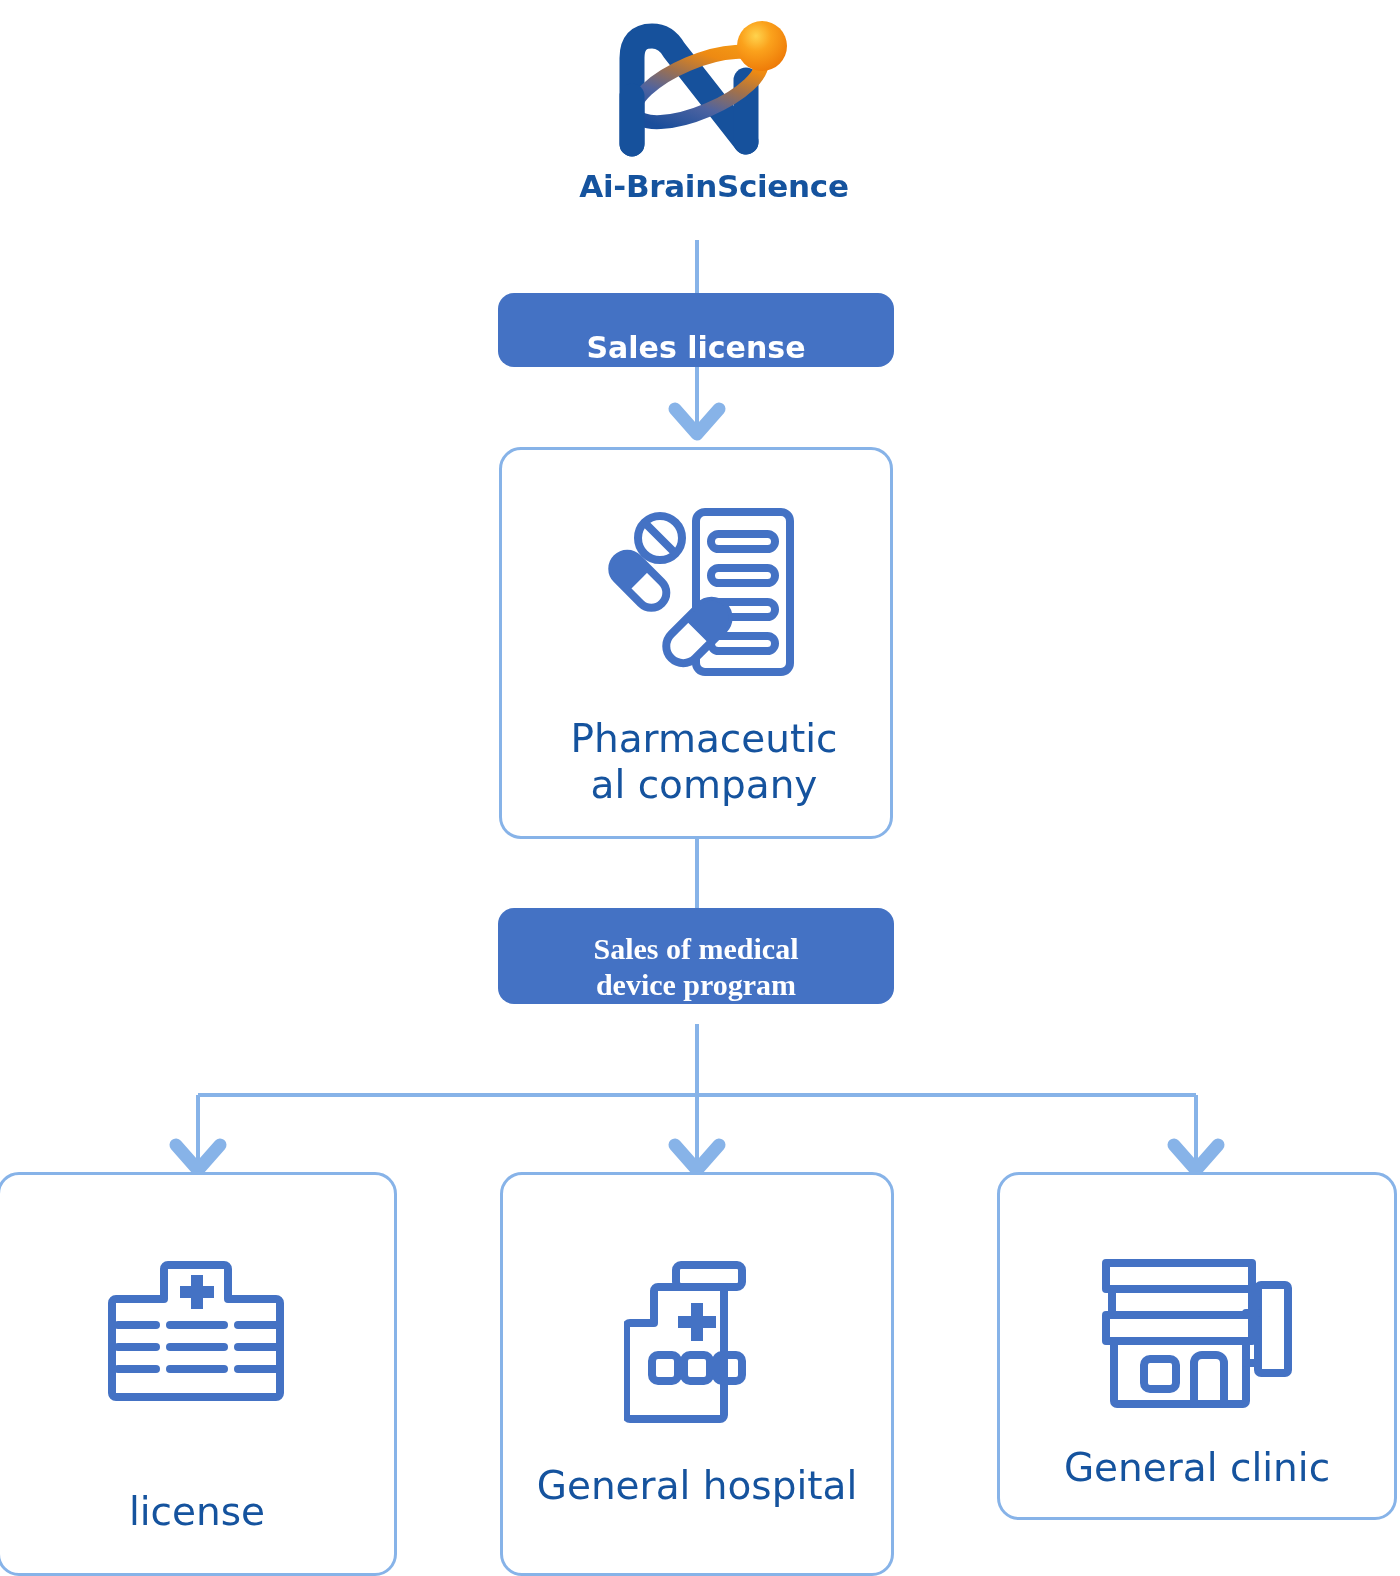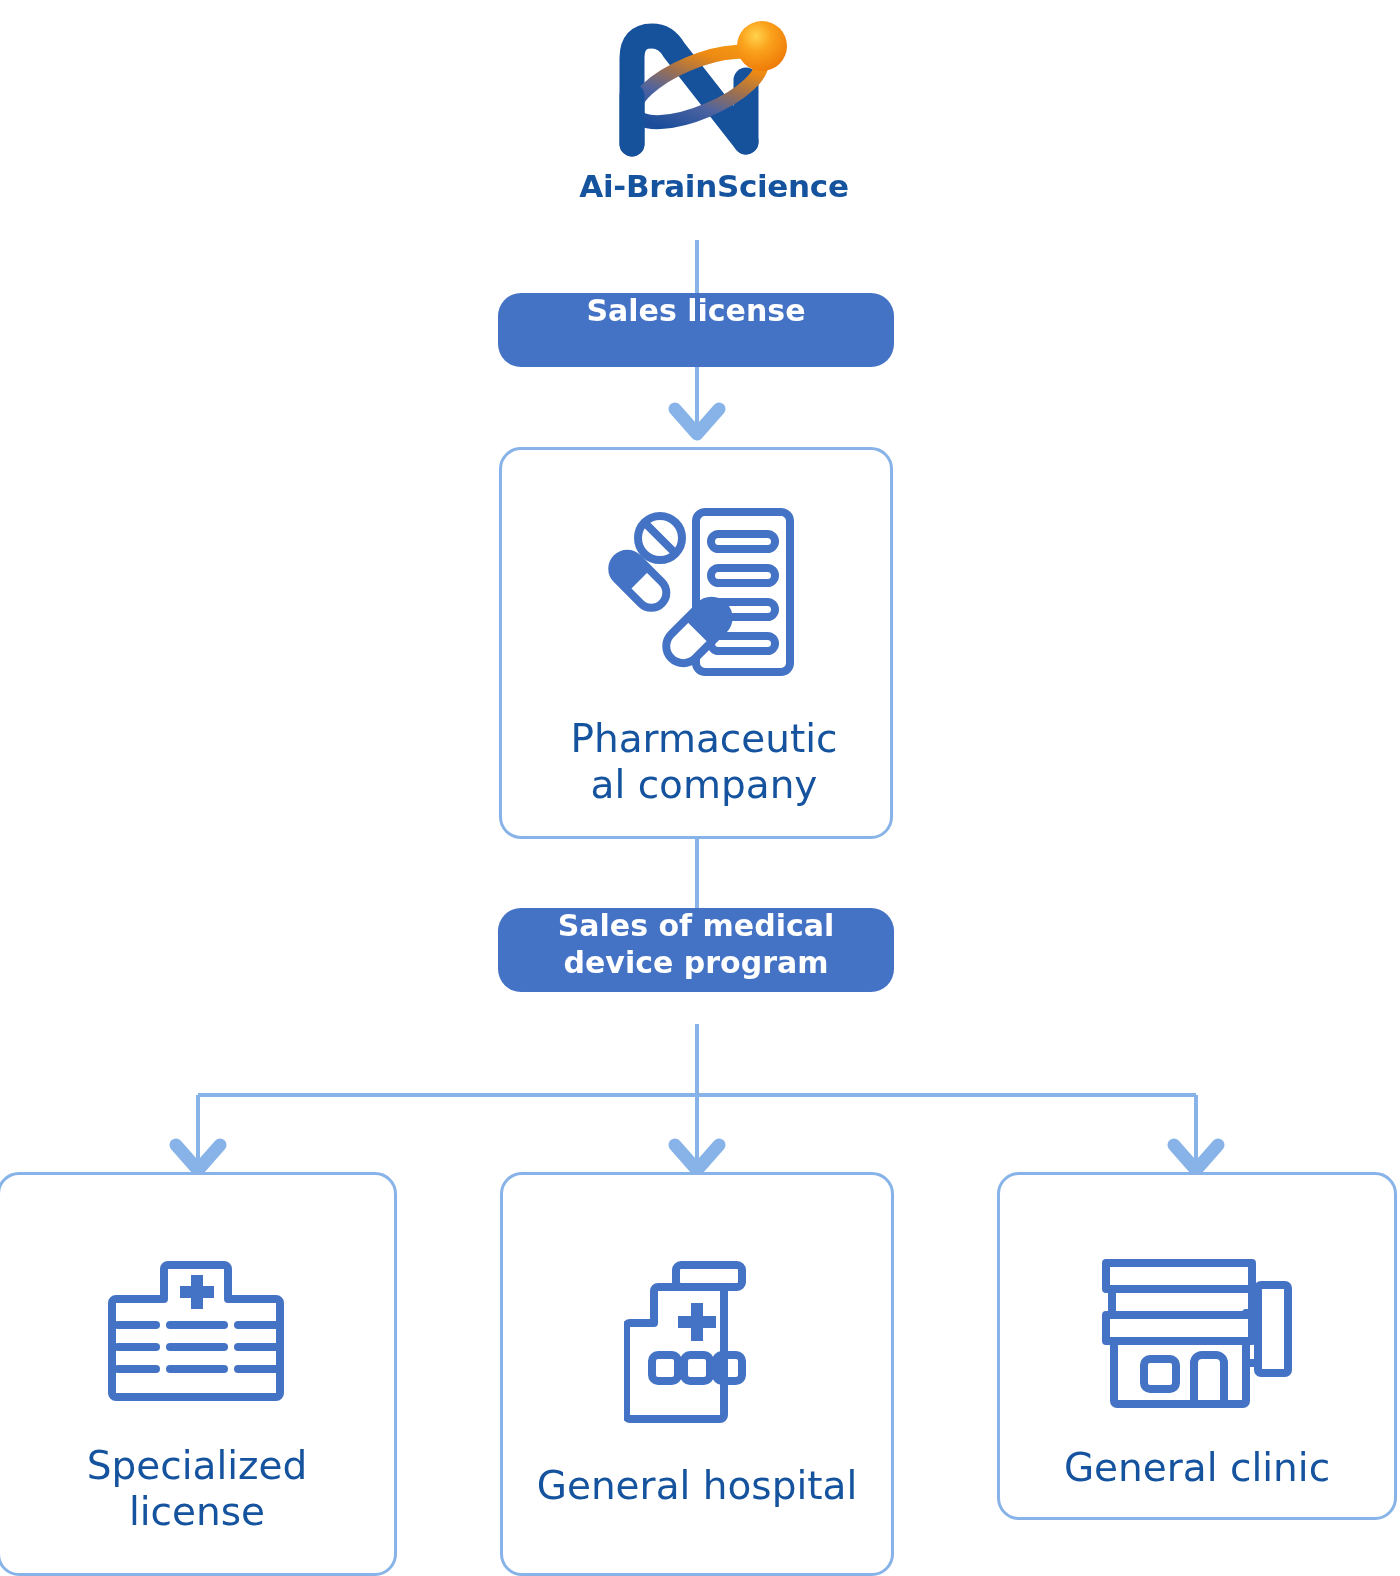--- a/index.html
+++ b/index.html
@@ -48,43 +48,44 @@
     top: 0;
     width: 1400px;
     height: 1576px;
     pointer-events: none;
   }
 
   
   .pill {
     position: absolute;
     background: #4472C4;
-    border-radius: 23px;
+    border-radius: 16px;
     color: #ffffff;
     font-weight: 700;
     display: flex;
-    align-items: flex-start;
+    align-items: flex-end;
     justify-content: center;
     text-align: center;
     line-height: 1.22;
     font-family: "DejaVu Sans", sans-serif;
   }
   #pill-sales-license {
     left: 498px;
     top: 293px;
     width: 396px;
     height: 74px;
     font-size: 30px;
   }
   #pill-sales-device {
     left: 498px;
     top: 908px;
     width: 396px;
-    height: 84px;
+    height: 96px;
     font-size: 30px;
+    font-family: Liberation Serif, serif;
   }
 
   
   .card {
     position: absolute;
     background: #ffffff;
     border: 3px solid #87B3E8;
     border-radius: 22px;
     box-sizing: border-box;
     display: flex;
@@ -251,21 +252,21 @@
         <line x1="62" y1="88" x2="116" y2="88"></line>
         <line x1="62" y1="110" x2="116" y2="110"></line>
         <line x1="130" y1="66" x2="168" y2="66"></line>
         <line x1="130" y1="88" x2="168" y2="88"></line>
         <line x1="130" y1="110" x2="168" y2="110"></line>
       </g>
 
       <path d="M83 14 h12 v11 h11 v12 h-11 v11 h-12 v-11 h-11 v-12 h11 Z" fill="#4472C4" transform="translate(0 2)"></path>
     </svg>
     <div class="card-label">
-      <span>Specialized</span><br>
+      <br>
       <span>license</span>
     </div>
   </div>
 
   <div class="card card-bottom" id="card-general-hospital">
     <svg class="card-icon" width="146" height="168" viewBox="0 0 146 168">
       <g fill="none" stroke="#4472C4" stroke-width="8" stroke-linecap="round" stroke-linejoin="round">
 
         <rect x="52" y="6" width="66" height="22" rx="5"></rect>
 

